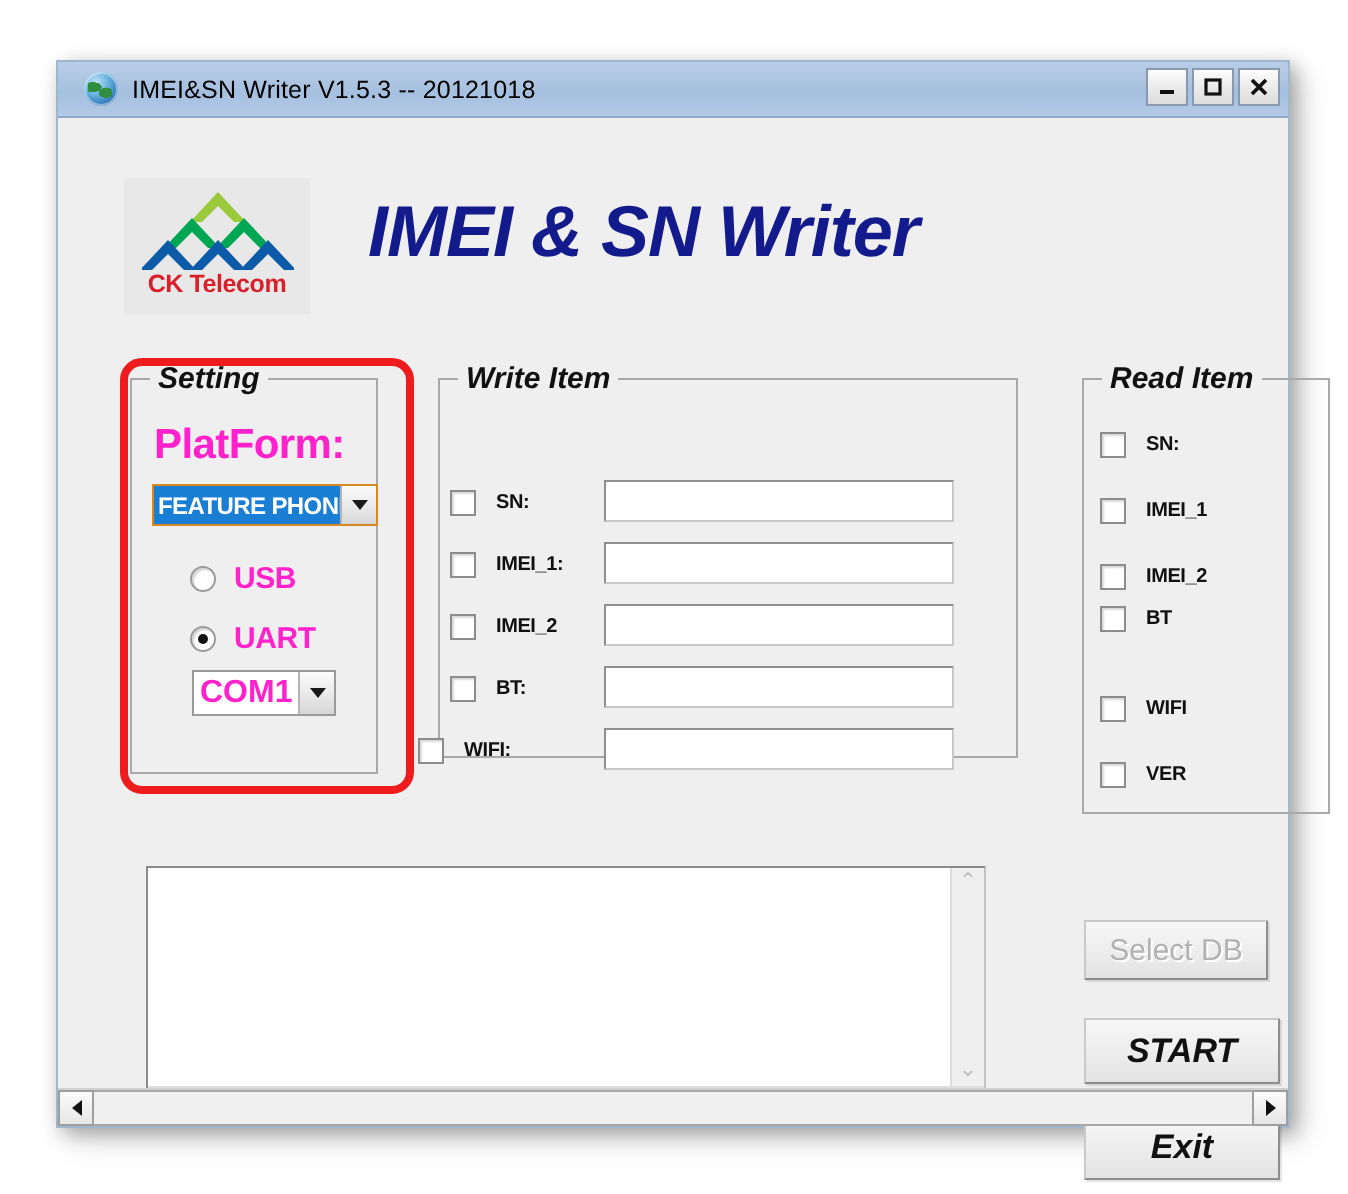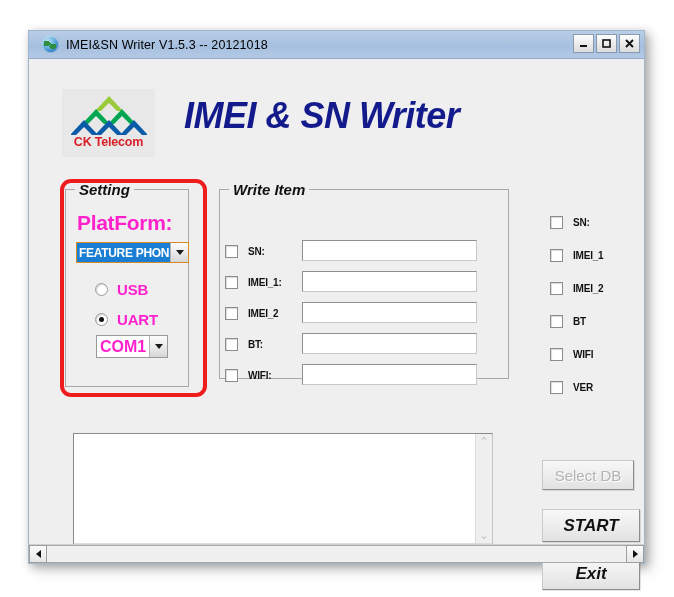--- a/index.html
+++ b/index.html
@@ -489,40 +489,43 @@
       <span class="chk-label">IMEI_2</span>
     </div>
     <div class="field" style="left:273px; top:243px; width:175px;"></div>
 
     <div class="chk-row" style="left:196px; top:279px;">
       <span class="chk-box"></span>
       <span class="chk-label">BT:</span>
     </div>
     <div class="field" style="left:273px; top:274px; width:175px;"></div>
 
-    <div class="chk-row" style="left:196px; top:310px;">
+    <div class="chk-row" style="left:180px; top:310px;">
       <span class="chk-box"></span>
       <span class="chk-label">WIFI:</span>
     </div>
     <div class="field" style="left:273px; top:305px; width:175px;"></div>
 
+    <div class="group" id="group-read">
+      <div class="group-title">Read Item</div>
+    </div>
 
     <div class="chk-row" style="left:521px; top:157px;">
       <span class="chk-box"></span>
       <span class="chk-label">SN:</span>
     </div>
     <div class="chk-row" style="left:521px; top:190px;">
       <span class="chk-box"></span>
       <span class="chk-label">IMEI_1</span>
     </div>
     <div class="chk-row" style="left:521px; top:223px;">
       <span class="chk-box"></span>
       <span class="chk-label">IMEI_2</span>
     </div>
-    <div class="chk-row" style="left:521px; top:256px;">
+    <div class="chk-row" style="left:521px; top:244px;">
       <span class="chk-box"></span>
       <span class="chk-label">BT</span>
     </div>
     <div class="chk-row" style="left:521px; top:289px;">
       <span class="chk-box"></span>
       <span class="chk-label">WIFI</span>
     </div>
     <div class="chk-row" style="left:521px; top:322px;">
       <span class="chk-box"></span>
       <span class="chk-label">VER</span>

